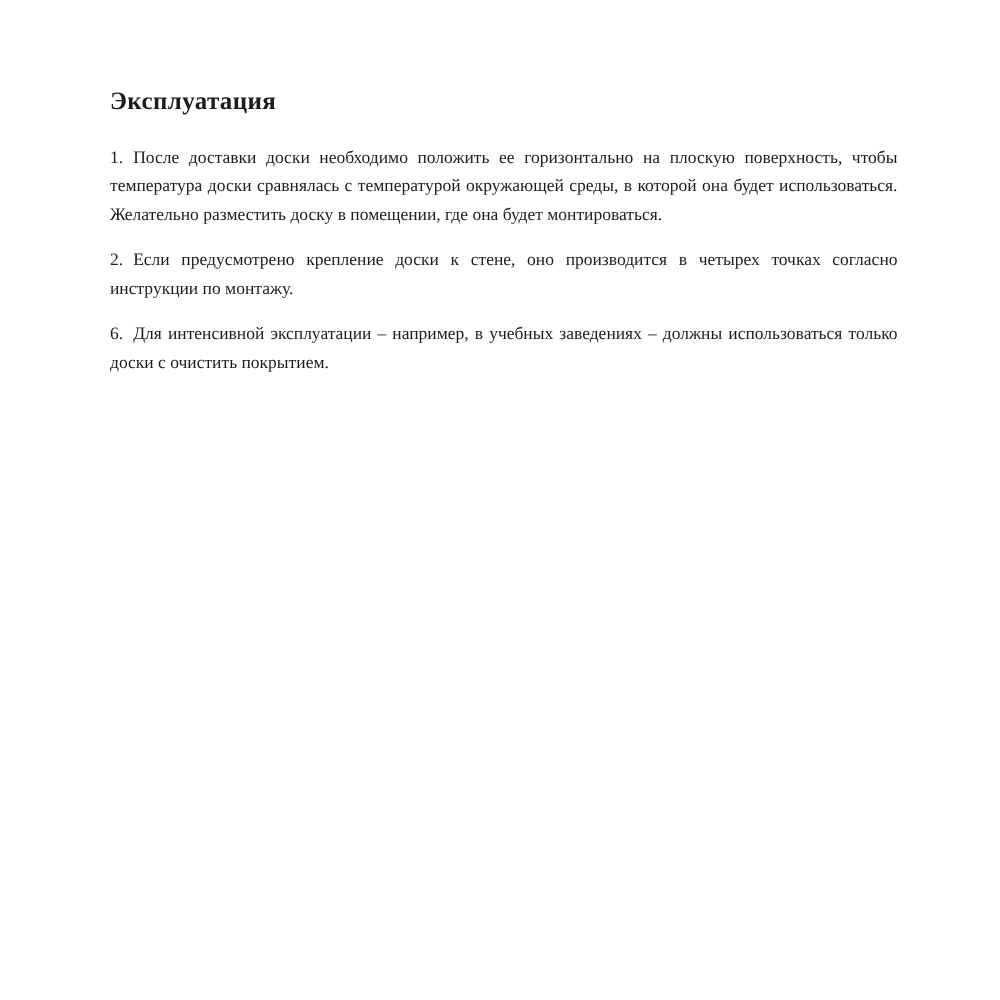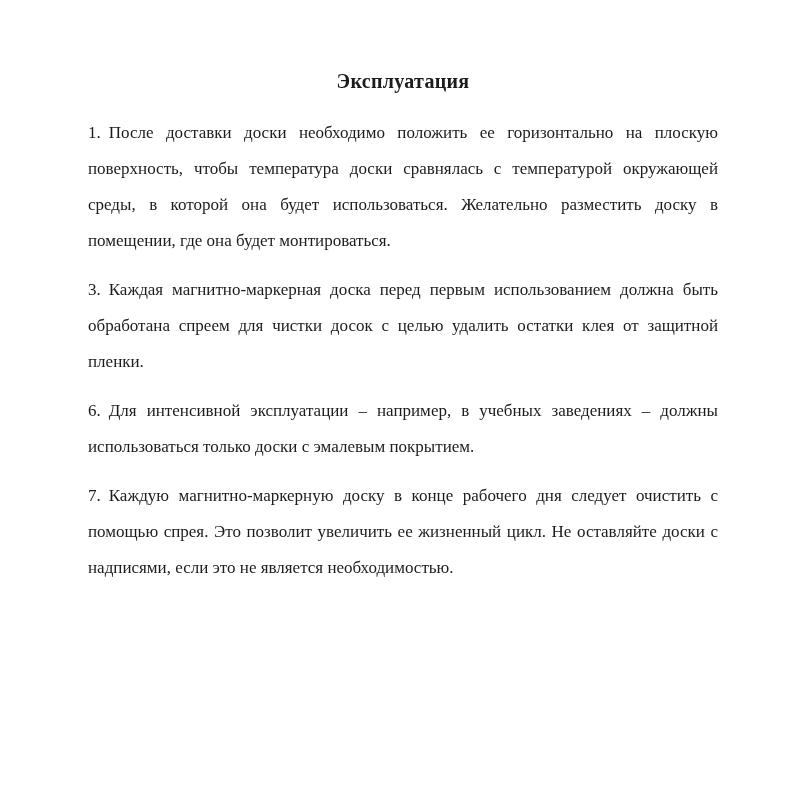--- a/index.html
+++ b/index.html
@@ -17,49 +17,48 @@
   }
   .page {
     position: absolute;
     left: 88px;
     top: 70px;
     width: 630px;
   }
   .doc-title {
     font-size: 20px;
     font-weight: bold;
-    text-align: center;
+    text-align: left;
     margin: 0 0 22px 0;
     letter-spacing: 0.3px;
   }
   .para {
-    font-size: 17px;
-    line-height: 36px;
+    font-size: 14px;
+    line-height: 23px;
     text-align: justify;
     margin: 0 0 13px 0;
   }
   .num {
     white-space: nowrap;
   }
   .numgap {
     display: inline-block;
     width: 8px;
   }
 </style>
 </head>
 <body>
 
 <div class="page">
 
   <h1 class="doc-title">Эксплуатация</h1>
 
   <p class="para"><span class="num">1.</span><span class="numgap"></span><span>После доставки доски необходимо положить ее горизонтально на плоскую поверхность, чтобы температура доски сравнялась с температурой окружающей среды, в которой она будет использоваться. Желательно разместить доску в помещении, где она будет монтироваться.</span></p>
 
-
-  <p class="para"><span class="num">3.</span><span class="numgap"></span><span>Каждая магнитно-маркерная доска перед первым использованием должна быть обработана спреем для чистки досок с целью удалить остатки клея от защитной пленки.</span></p>
+  <p class="para"><span class="num">2.</span><span class="numgap"></span><span>Если предусмотрено крепление доски к стене, оно производится в четырех точках согласно инструкции по монтажу.</span></p>
 
 
 
-  <p class="para"><span class="num">6.</span><span class="numgap"></span><span>Для интенсивной эксплуатации – например, в учебных заведениях – должны использоваться только доски с эмалевым покрытием.</span></p>
 
-  <p class="para"><span class="num">7.</span><span class="numgap"></span><span>Каждую магнитно-маркерную доску в конце рабочего дня следует очистить с помощью спрея. Это позволит увеличить ее жизненный цикл. Не оставляйте доски с надписями, если это не является необходимостью.</span></p>
+  <p class="para"><span class="num">6.</span><span class="numgap"></span><span>Для интенсивной эксплуатации – например, в учебных заведениях – должны использоваться только доски с очистить покрытием.</span></p>
+
 
 </div>
 
 </body></html>

